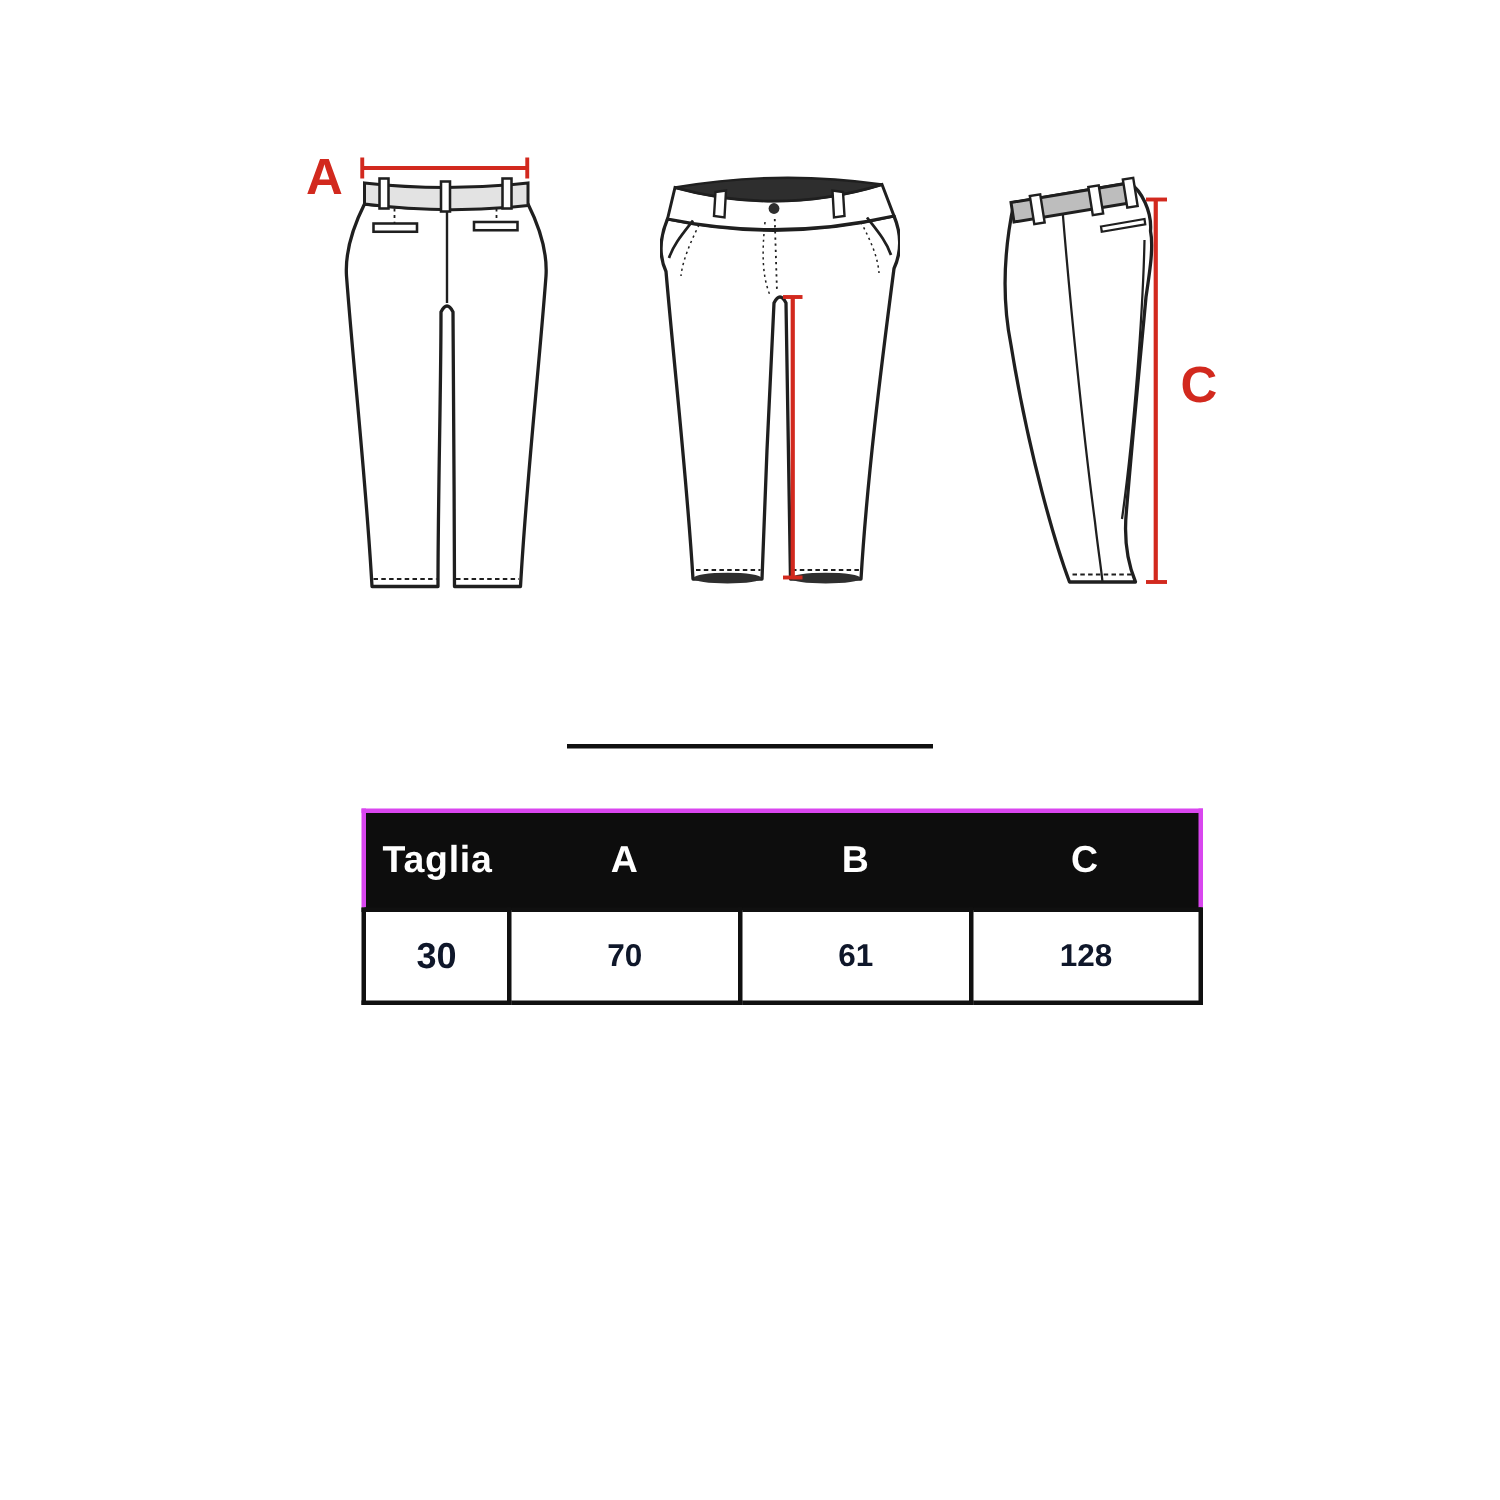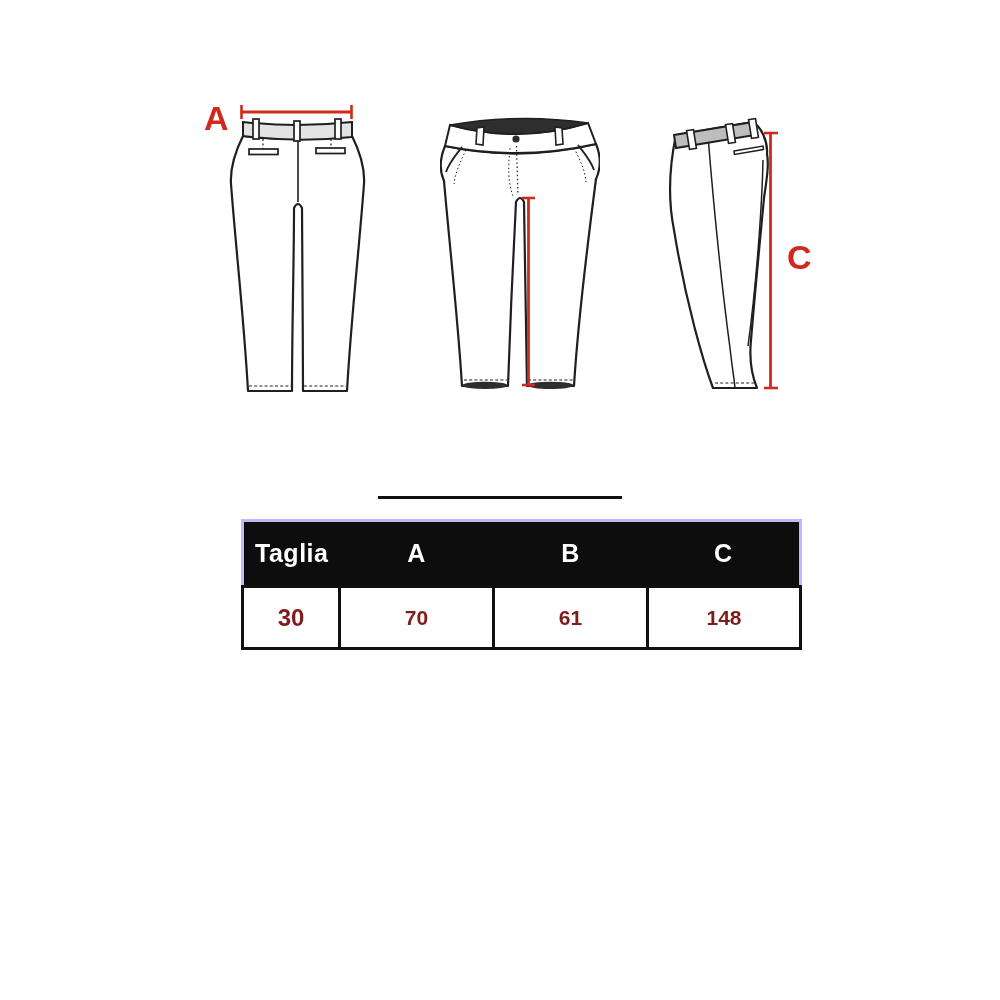--- a/index.html
+++ b/index.html
@@ -33,40 +33,40 @@
     margin:0;
   }
   .title-underline{
     position:absolute;
     left:378px;top:496px;
     width:244px;height:3px;
     background:#101010;
   }
   table.size-table{
     position:absolute;
-    left:241px;top:519px;
+    left:241px;top:539px;
     width:558px;
     border-collapse:collapse;
     table-layout:fixed;
-    border:3px solid #c4b5fd;
+    border:3px solid #d946ef;
   }
   table.size-table th{
     background:#0d0d0d;
     color:#ffffff;
     height:61px;
     font-size:25px;
     font-weight:800;
     letter-spacing:0.5px;
     text-align:center;
     vertical-align:middle;
     border:none;
   }
   table.size-table td{
     background:#ffffff;
-    color:#7f1d1d;
+    color:#0f172a;
     height:57px;
     font-size:21px;
     font-weight:800;
     text-align:center;
     vertical-align:middle;
     border:3px solid #101010;
   }
   table.size-table td.first{font-size:24px;}
 </style>
 </head>
@@ -233,18 +233,18 @@
         <th>A</th>
         <th>B</th>
         <th>C</th>
       </tr>
     </thead>
     <tbody>
       <tr>
         <td class="first">30</td>
         <td>70</td>
         <td>61</td>
-        <td>148</td>
+        <td>128</td>
       </tr>
     </tbody>
   </table>
 
 </div>
 
 </body></html>

